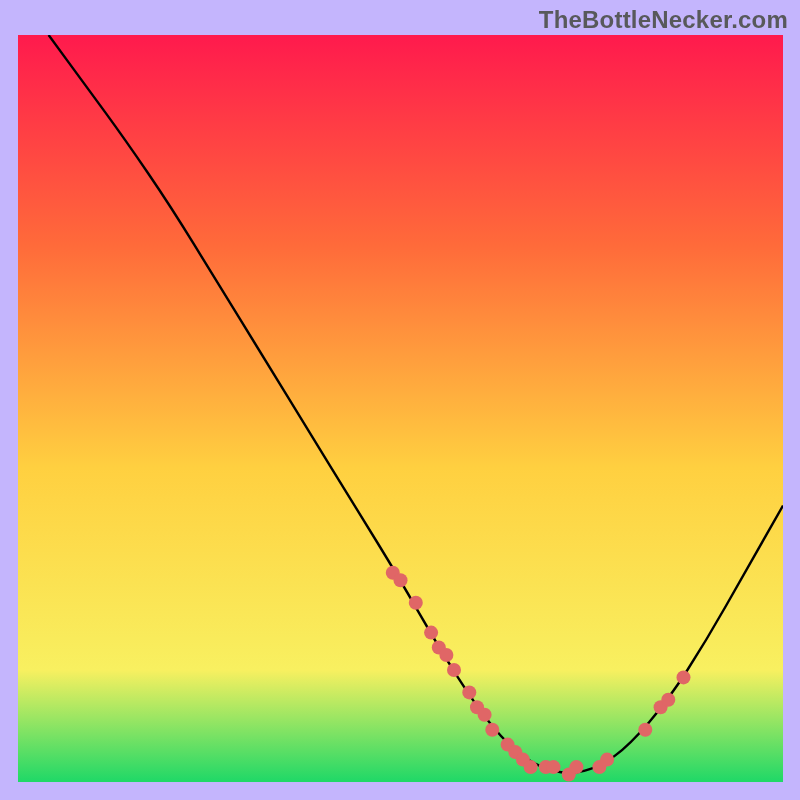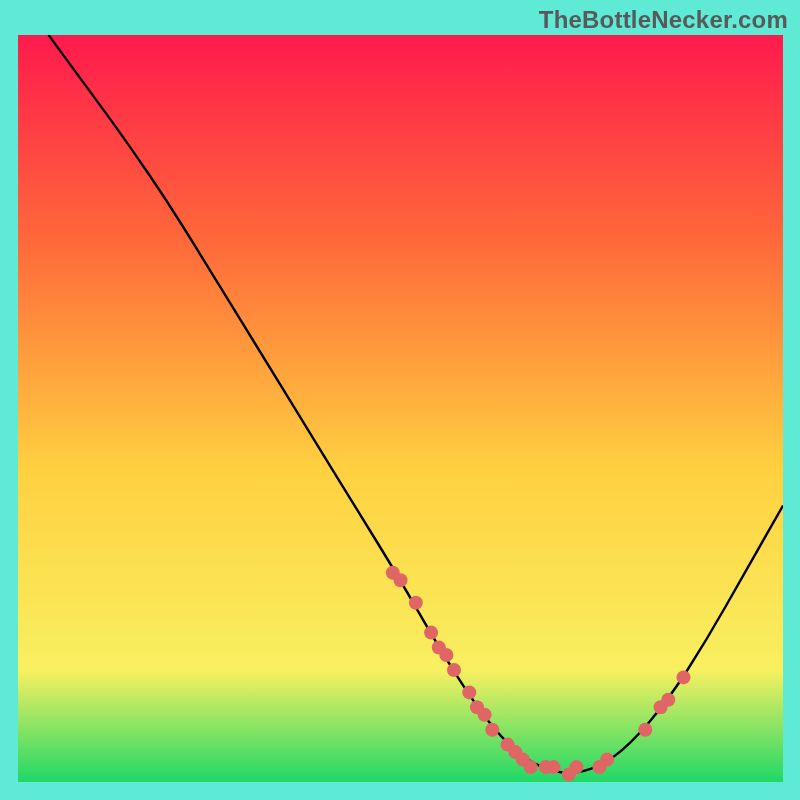--- a/index.html
+++ b/index.html
@@ -7,21 +7,21 @@
     padding: 0;
     width: 800px;
     height: 800px;
     background: #000;
     overflow: hidden;
   }
   .frame {
     position: relative;
     width: 800px;
     height: 800px;
-    background: #5eead4;
+    background: #c4b5fd;
   }
   .attribution {
     position: absolute;
     top: 6px;
     right: 12px;
     font-family: Arial, Helvetica, sans-serif;
     font-size: 24px;
     font-weight: 600;
     color: #58595b;
     letter-spacing: 0.2px;

